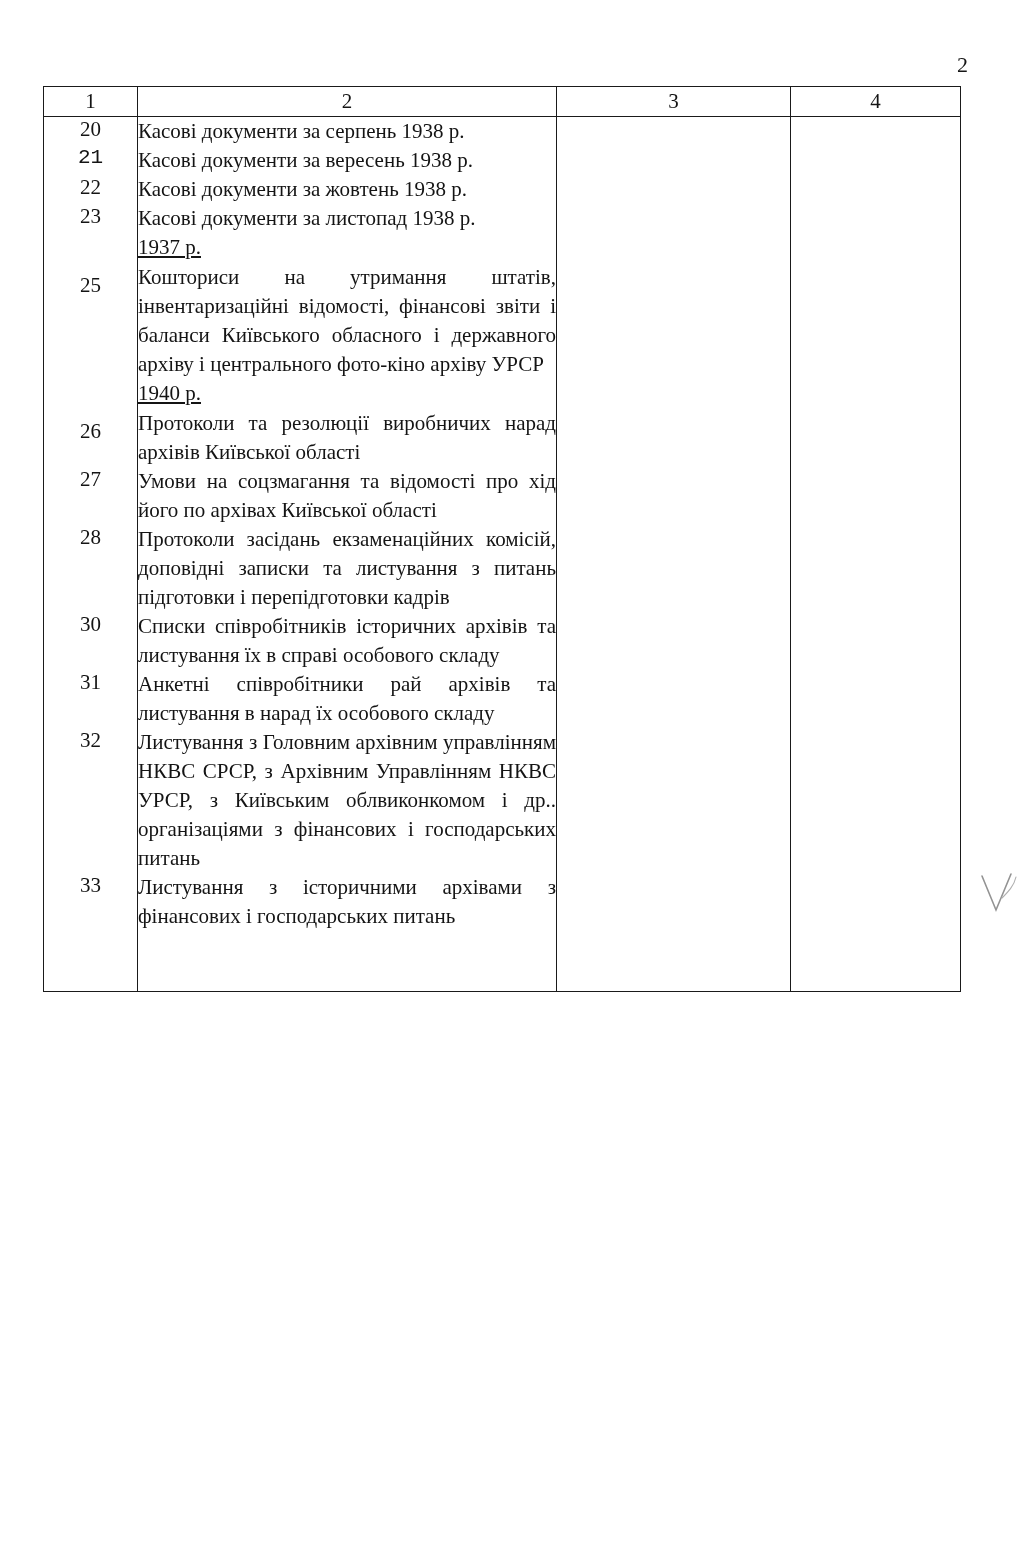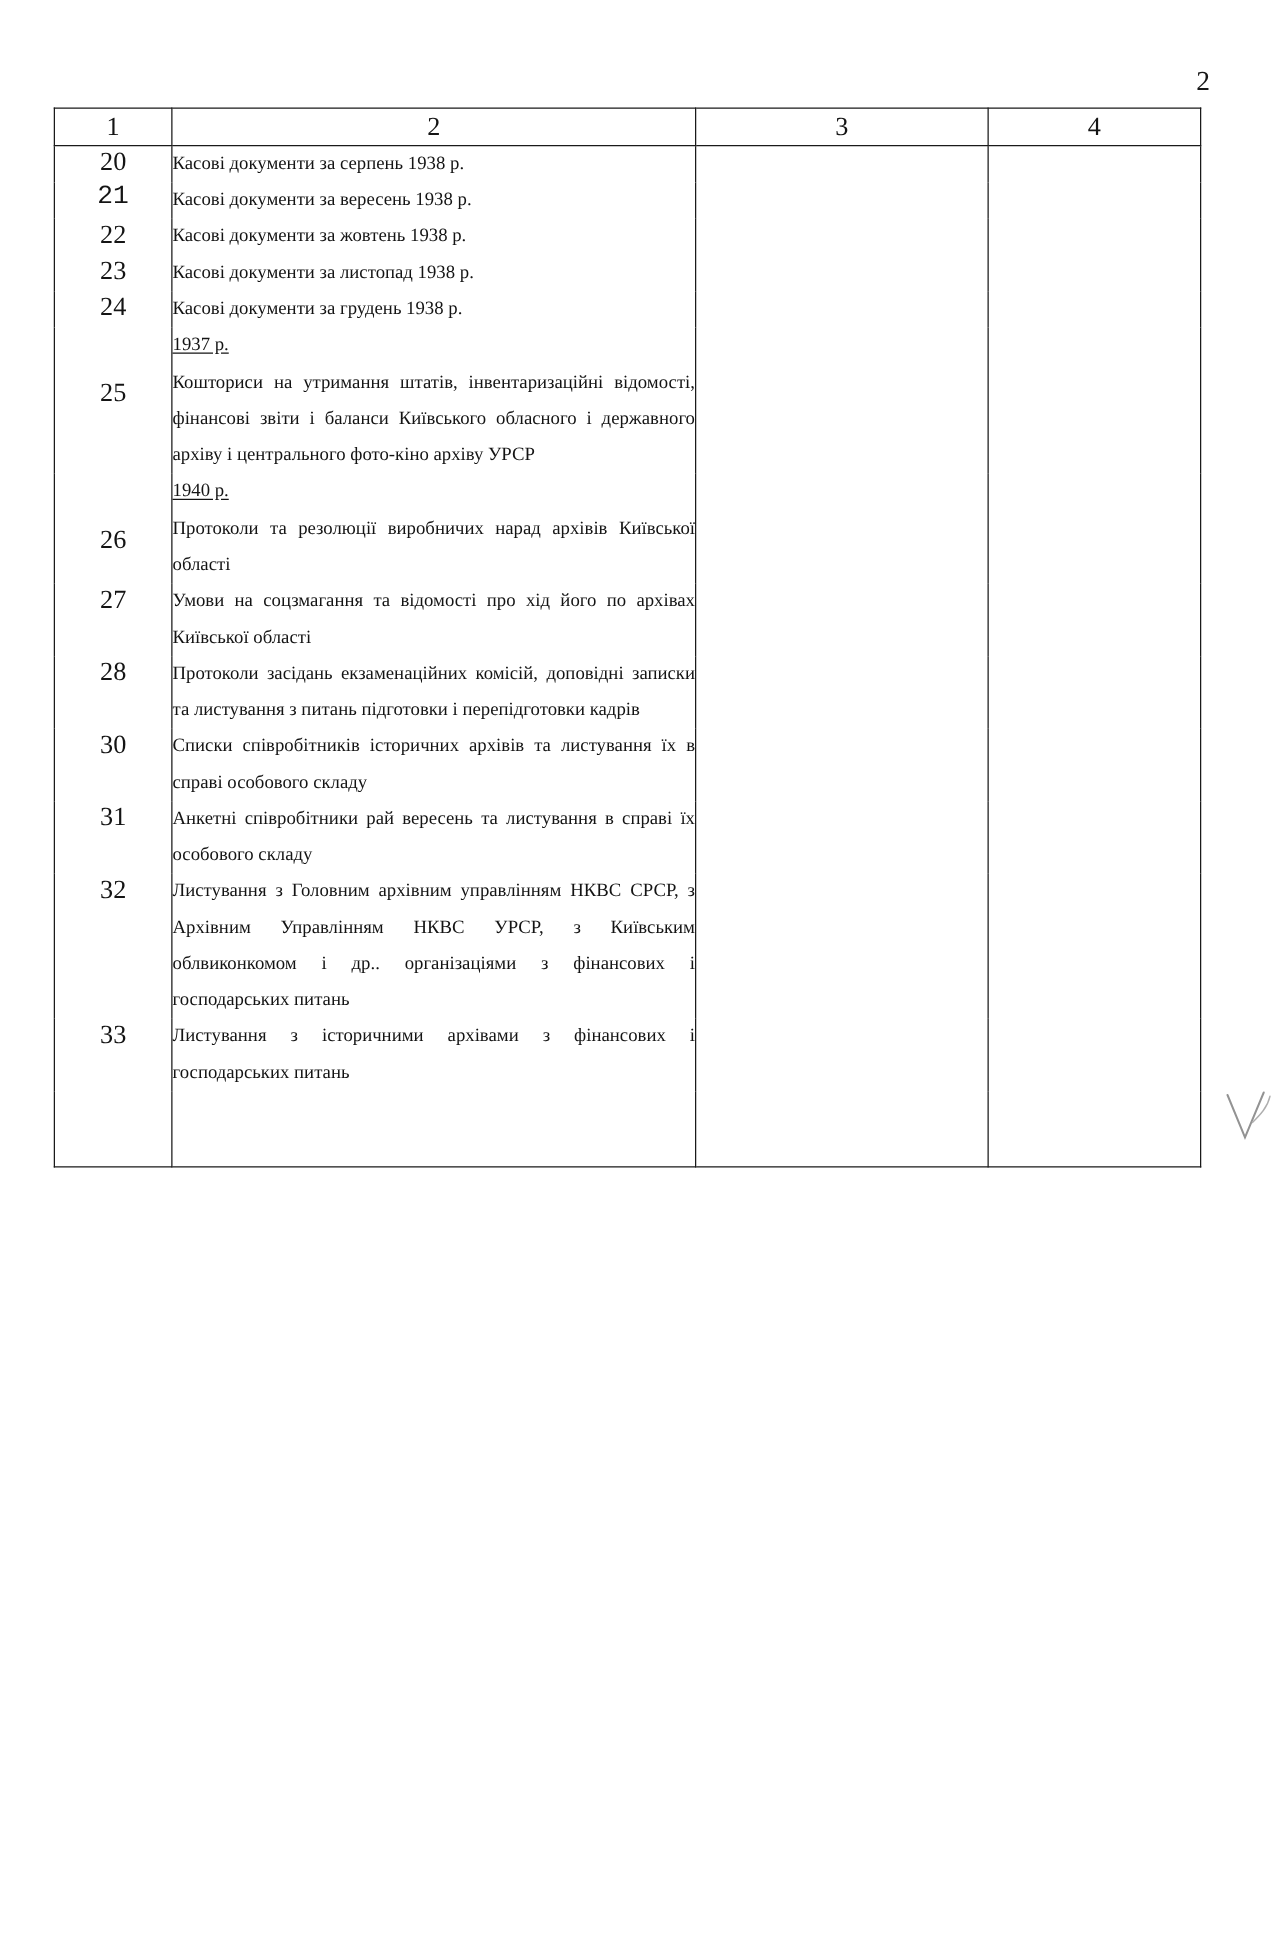--- a/index.html
+++ b/index.html
@@ -66,21 +66,21 @@
   .num-cell {
     text-align: center;
     font-size: 21px;
     padding-top: 11px;
     padding-bottom: 0;
   }
 
   .text-cell {
     text-align: justify;
     text-align-last: left;
-    font-size: 15px;
+    font-size: 21px;
     line-height: 29px;
     padding: 11px 14px 13px 9px;
     hyphens: manual;
     margin-left: 20px;
   }
 
   .text-cell .year-head {
     display: block;
     text-align: center;
     text-decoration: underline;
@@ -148,26 +148,20 @@
           <td class="blank-cell" style="border-top: none; border-bottom: none;"></td>
           <td class="blank-cell" style="border-top: none; border-bottom: none;"></td>
         </tr>
         <tr>
           <td class="num-cell" style="border-top: none; border-bottom: none; text-align: center;">23</td>
           <td class="text-cell" style="border-top: none; border-bottom: none;"><span>Касові документи за листопад 1938 р.</span></td>
           <td class="blank-cell" style="border-top: none; border-bottom: none;"></td>
           <td class="blank-cell" style="border-top: none; border-bottom: none;"></td>
         </tr>
         <tr>
-          <td class="num-cell" style="border-top: none; border-bottom: none;">24</td>
-          <td class="text-cell" style="border-top: none; border-bottom: none;"><span>Касові документи за грудень 1938 р.</span></td>
-          <td class="blank-cell" style="border-top: none; border-bottom: none;"></td>
-          <td class="blank-cell" style="border-top: none; border-bottom: none;"></td>
-        </tr>
-        <tr>
           <td class="num-cell" style="padding-top: 40px; border-top: none; border-bottom: none;">25</td>
           <td class="text-cell" style="border-top: none; border-bottom: none;"><span class="year-head">1937 р.</span><span>Кошториси на утримання штатів, інвентаризаційні відомості, фінансові звіти і баланси Київського обласного і державного архіву і центрального фото-кіно архіву УРСР</span></td>
           <td class="blank-cell" style="border-top: none; border-bottom: none;"></td>
           <td class="blank-cell" style="border-top: none; border-bottom: none;"></td>
         </tr>
         <tr>
           <td class="num-cell" style="padding-top: 40px; border-top: none; border-bottom: none;">26</td>
           <td class="text-cell" style="border-top: none; border-bottom: none;"><span class="year-head">1940 р.</span><span>Протоколи та  резолюції виробничих нарад архівів Київської області</span></td>
           <td class="blank-cell" style="border-top: none; border-bottom: none;"></td>
           <td class="blank-cell" style="border-top: none; border-bottom: none;"></td>
@@ -185,21 +179,21 @@
           <td class="blank-cell" style="border-top: none; border-bottom: none;"></td>
         </tr>
         <tr>
           <td class="num-cell" style="border-top: none; border-bottom: none;">30</td>
           <td class="text-cell" style="border-top: none; border-bottom: none;"><span>Списки співробітників історичних архівів та листування їх в справі особового складу</span></td>
           <td class="blank-cell" style="border-top: none; border-bottom: none;"></td>
           <td class="blank-cell" style="border-top: none; border-bottom: none;"></td>
         </tr>
         <tr>
           <td class="num-cell" style="border-top: none; border-bottom: none;">31</td>
-          <td class="text-cell" style="border-top: none; border-bottom: none;"><span>Анкетні співробітники рай вересень та листування в справі їх особового складу</span></td>
+          <td class="text-cell" style="border-top: none; border-bottom: none;"><span>Анкетні співробітники рай архівів та листування в нарад їх особового складу</span></td>
           <td class="blank-cell" style="border-top: none; border-bottom: none;"></td>
           <td class="blank-cell" style="border-top: none; border-bottom: none;"></td>
         </tr>
         <tr>
           <td class="num-cell" style="border-top: none; border-bottom: none;">32</td>
           <td class="text-cell" style="border-top: none; border-bottom: none;"><span>Листування з Головним архівним управлінням НКВС СРСР, з Архівним Управлінням НКВС УРСР, з Київським облвиконкомом і др.. організаціями з фінансових і господарських питань</span></td>
           <td class="blank-cell" style="border-top: none; border-bottom: none;"></td>
           <td class="blank-cell" style="border-top: none; border-bottom: none;"></td>
         </tr>
         <tr>

